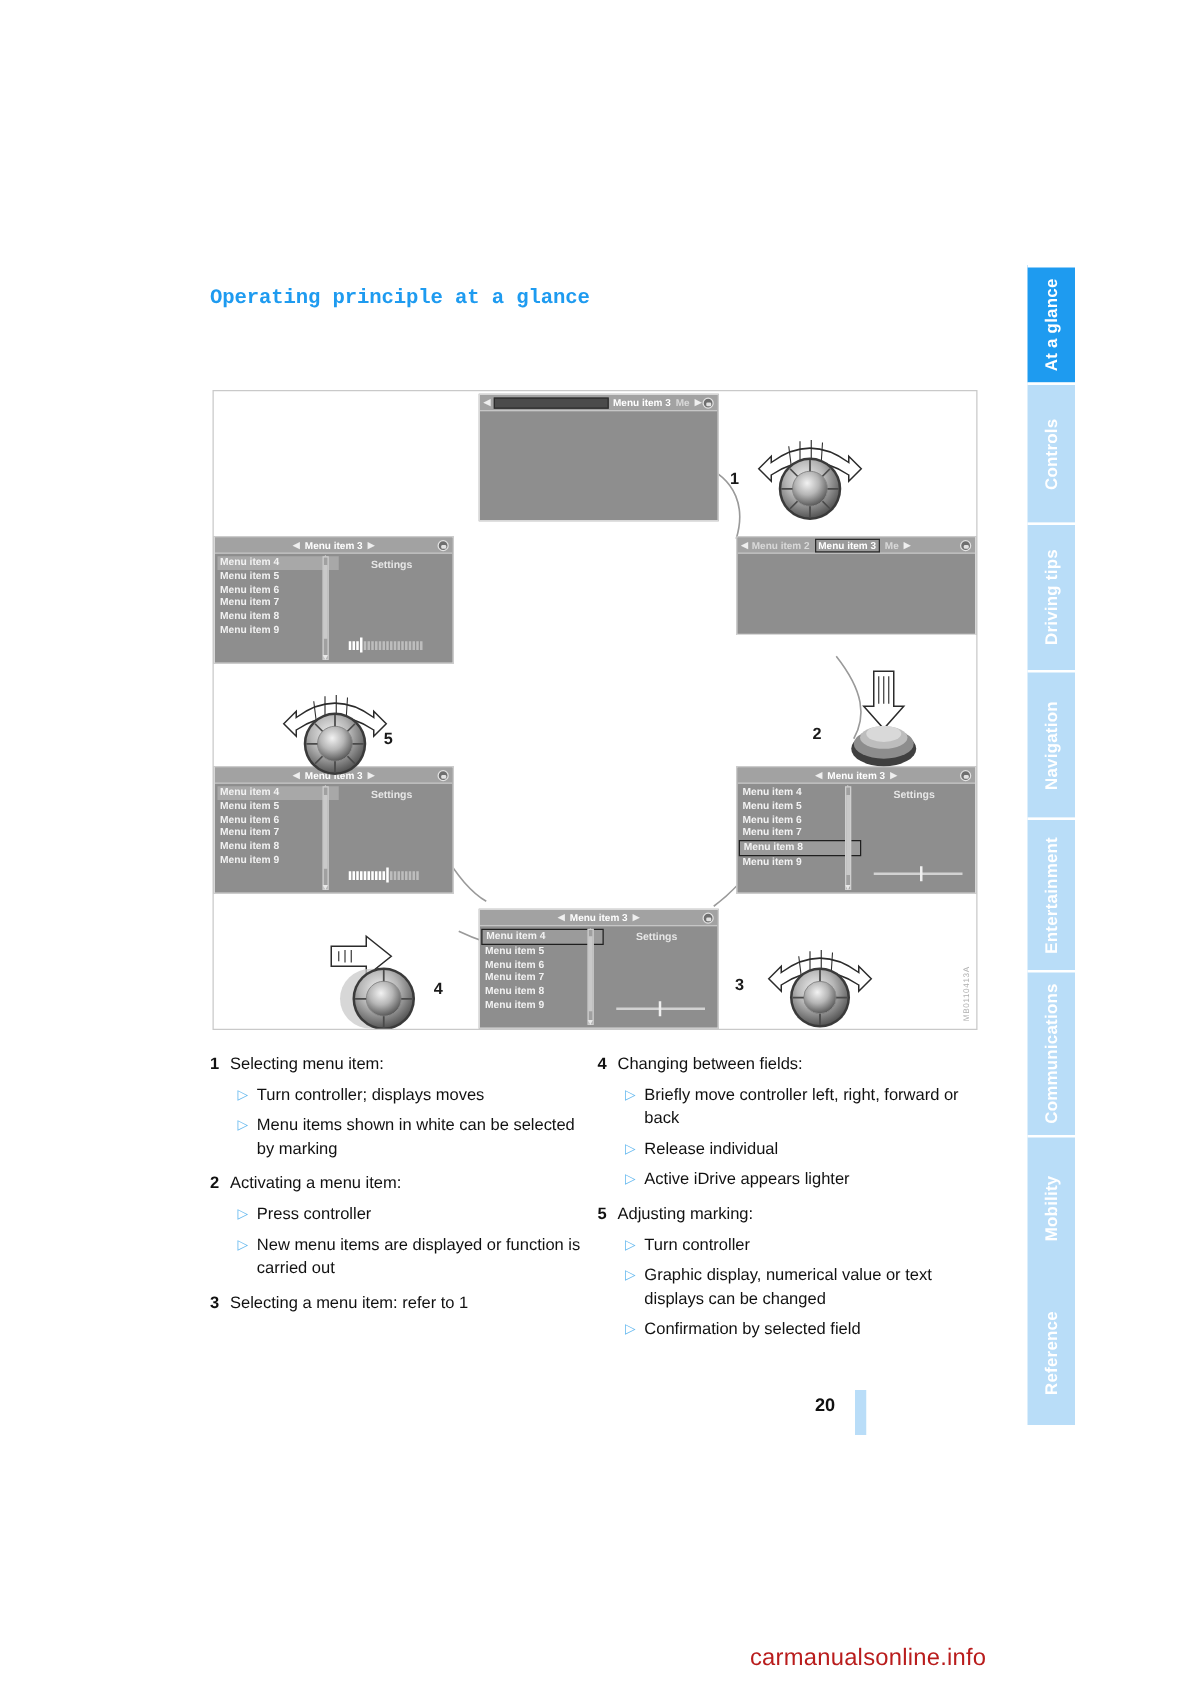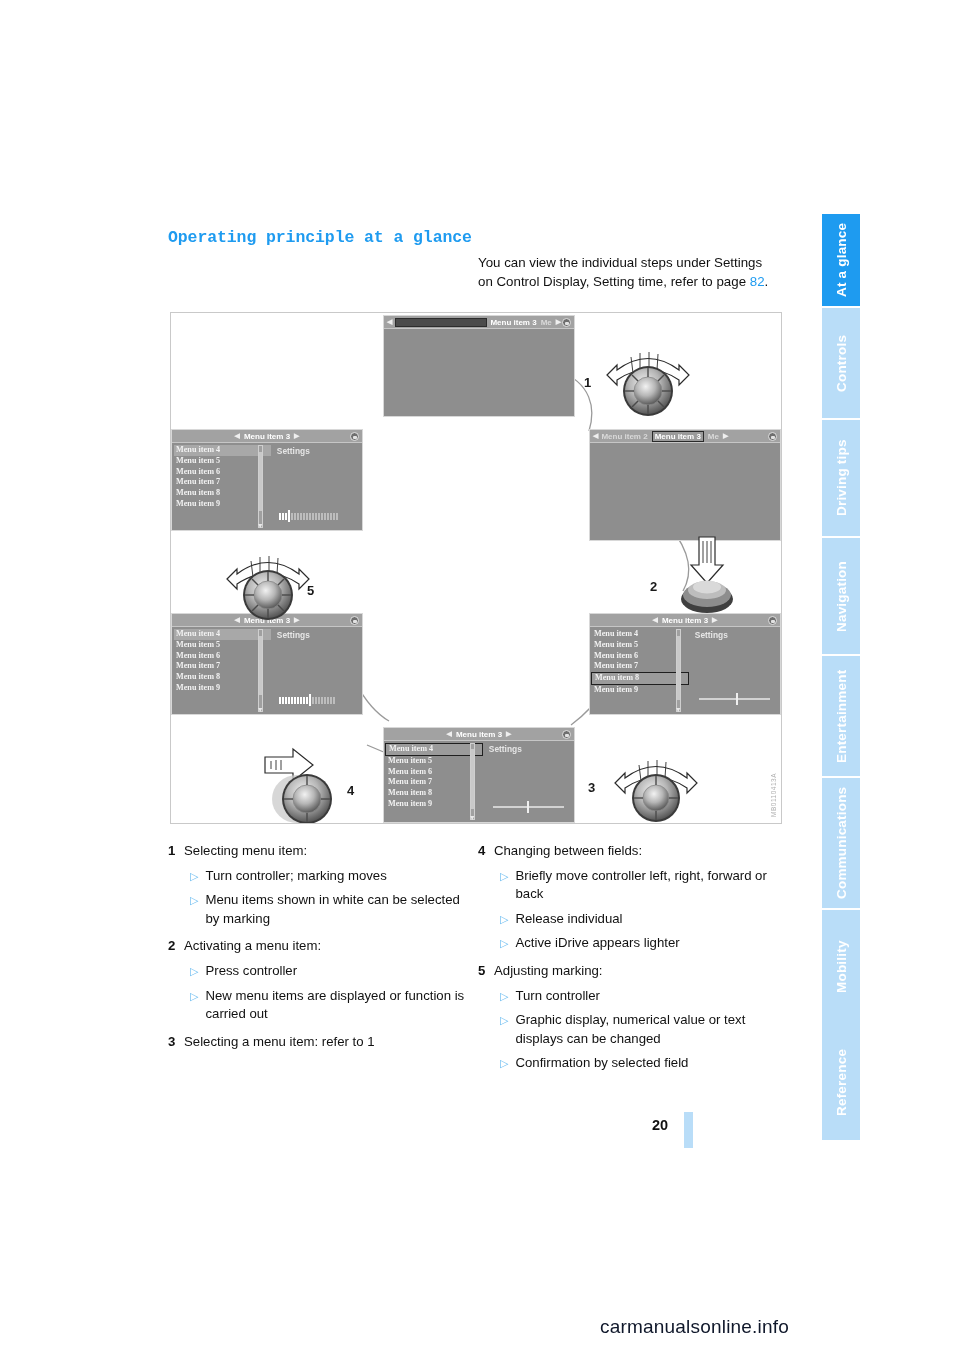--- a/index.html
+++ b/index.html
@@ -100,21 +100,20 @@
   .knob-ic:after{
     content:""; position:absolute; left:2px; top:3px;
     width:4px; height:3px; background:#e2e2e2; border-radius:1px;
   }
 
   .scr-body { display:flex; height:calc(100% - 13px); }
   .menu-col {
     width:52%; padding:2px 0 0 2px;
     display:flex; flex-direction:column; gap:0px;
     position:relative;
-    font-family:Liberation Serif, serif;
   }
   .mi {
     font-size:8.2px; color:#f2f2f2; font-weight:bold;
     line-height:10.8px; padding-left:2px; white-space:nowrap;
   }
   .mi.sel-flat { background:#a8a8a8; }
   .mi.sel-box {
     border:1.4px solid #1f1f1f; background:#9b9b9b;
     margin-left:-1px; padding-left:3px;
   }
@@ -122,21 +121,21 @@
     position:absolute; right:8px; top:2px; bottom:2px; width:5px;
     background:#a0a0a0; border:1px solid #cfcfcf;
   }
   .scrollbar .thumb {
     position:absolute; left:0; right:0; background:#c9c9c9;
   }
   .sb-up, .sb-dn { position:absolute; right:7px; font-size:7px; color:#e8e8e8; }
   .sb-up { top:0px; } .sb-dn { bottom:0px; }
 
   .set-col { flex:1; padding:3px 5px 0 6px; position:relative; }
-  .set-title { font-size:8.4px; color:#e6e6e6; font-weight:bold; }
+  .set-title { font-size:8.4px; color:#e6e6e6; font-weight:bold;margin-left:20px; }
 
   
   .segbar {
     position:absolute; left:8px; bottom:8px;
     display:flex; align-items:center; gap:1px;
   }
   .seg { width:2px; height:7px; background:#bdbdbd; }
   .seg.on { background:#ffffff; }
   .seg.tall { height:12px; background:#ffffff; width:2.5px; }
 
@@ -172,21 +171,21 @@
   .pagenum {
     position:absolute; left:652px; top:1117px;
     font-size:14.5px; font-weight:bold; color:#111;
   }
   .page-bar {
     position:absolute; left:684px; top:1112px;
     width:9px; height:36px; background:#b9ddf8;
   }
   .watermark {
     position:absolute; left:600px; top:1316px;
-    font-size:19px; color:#0f172a; letter-spacing:0.2px;text-align:center;
+    font-size:19px; color:#b91c1c; letter-spacing:0.2px;text-align:center;
   }
 </style>
 </head>
 <body>
 
 <div class="page">
 
   <div class="tab-rail">
     <div class="tab active" style="flex:0 0 94px;">
         <span>At a glance</span>
@@ -208,21 +207,20 @@
       </div>
     <div class="tab" style="flex:0 0 116px;">
         <span>Mobility</span>
       </div>
     <div class="tab" style="flex:1 1 auto; border-bottom:none;">
         <span>Reference</span>
       </div>
   </div>
 
   <div class="h1">Operating principle at a glance</div>
-  <div class="intro-right"><span>You can view the individual steps under Settings on Control Display, Setting time, refer to page </span><span class="link">82</span><span>.</span></div>
 
   <div class="figure">
 
     <svg width="612" height="512" style="position:absolute;left:0;top:0;">
       <path d="M388 58 C 420 70, 425 95, 418 118" stroke="#9a9a9a" stroke-width="1.3" fill="none"></path>
       <path d="M498 212 C 520 240, 522 260, 512 278" stroke="#9a9a9a" stroke-width="1.3" fill="none"></path>
       <path d="M470 320 C 455 350, 430 390, 400 412" stroke="#9a9a9a" stroke-width="1.3" fill="none"></path>
       <path d="M218 408 C 195 395, 168 350, 170 318" stroke="#9a9a9a" stroke-width="1.3" fill="none"></path>
       <path d="M96 208 C 70 180, 80 150, 110 120" stroke="#9a9a9a" stroke-width="1.3" fill="none"></path>
       <path d="M196 432 C 238 452, 280 452, 300 440" stroke="#9a9a9a" stroke-width="1.3" fill="none"></path>
@@ -286,21 +284,21 @@
               <span class="seg"></span>
             <span class="seg"></span>
               <span class="seg"></span>
               <span class="seg"></span>
               <span class="seg"></span>
           </div>
         </div>
       </div>
     </div>
 
-    <div class="screen" style="left:418px; top:116px; width:192px; height:112px;">
+    <div class="screen" style="left:418px; top:116px; width:192px; height:79px;">
       <div class="scr-bar">
         <span class="arr">◀</span>
         <div class="center" style="justify-content:flex-start;">
           <span class="crumb dim">Menu item 2</span>
           <span class="crumb boxed">Menu item 3</span>
           <span class="crumb dim">Me</span>
           <span class="arr">▶</span>
         </div>
         <div class="knob-ic"></div>
       </div>
@@ -543,21 +541,21 @@
     <div class="fig-code">MB0110413A</div>
   </div>
 
   <div class="instr col-l">
     <div class="step">
       <span class="num">1</span>
       <span class="txt">Selecting menu item:</span>
     </div>
     <div class="sub">
       <span class="tri">▷</span>
-      <span class="txt">Turn controller; marking moves</span>
+      <span class="txt">Turn controller; displays moves</span>
     </div>
     <div class="sub">
       <span class="tri">▷</span>
       <span class="txt">Menu items shown in white can be selected by marking</span>
     </div>
     <div class="gap"></div>
     <div class="step">
       <span class="num">2</span>
       <span class="txt">Activating a menu item:</span>
     </div>

